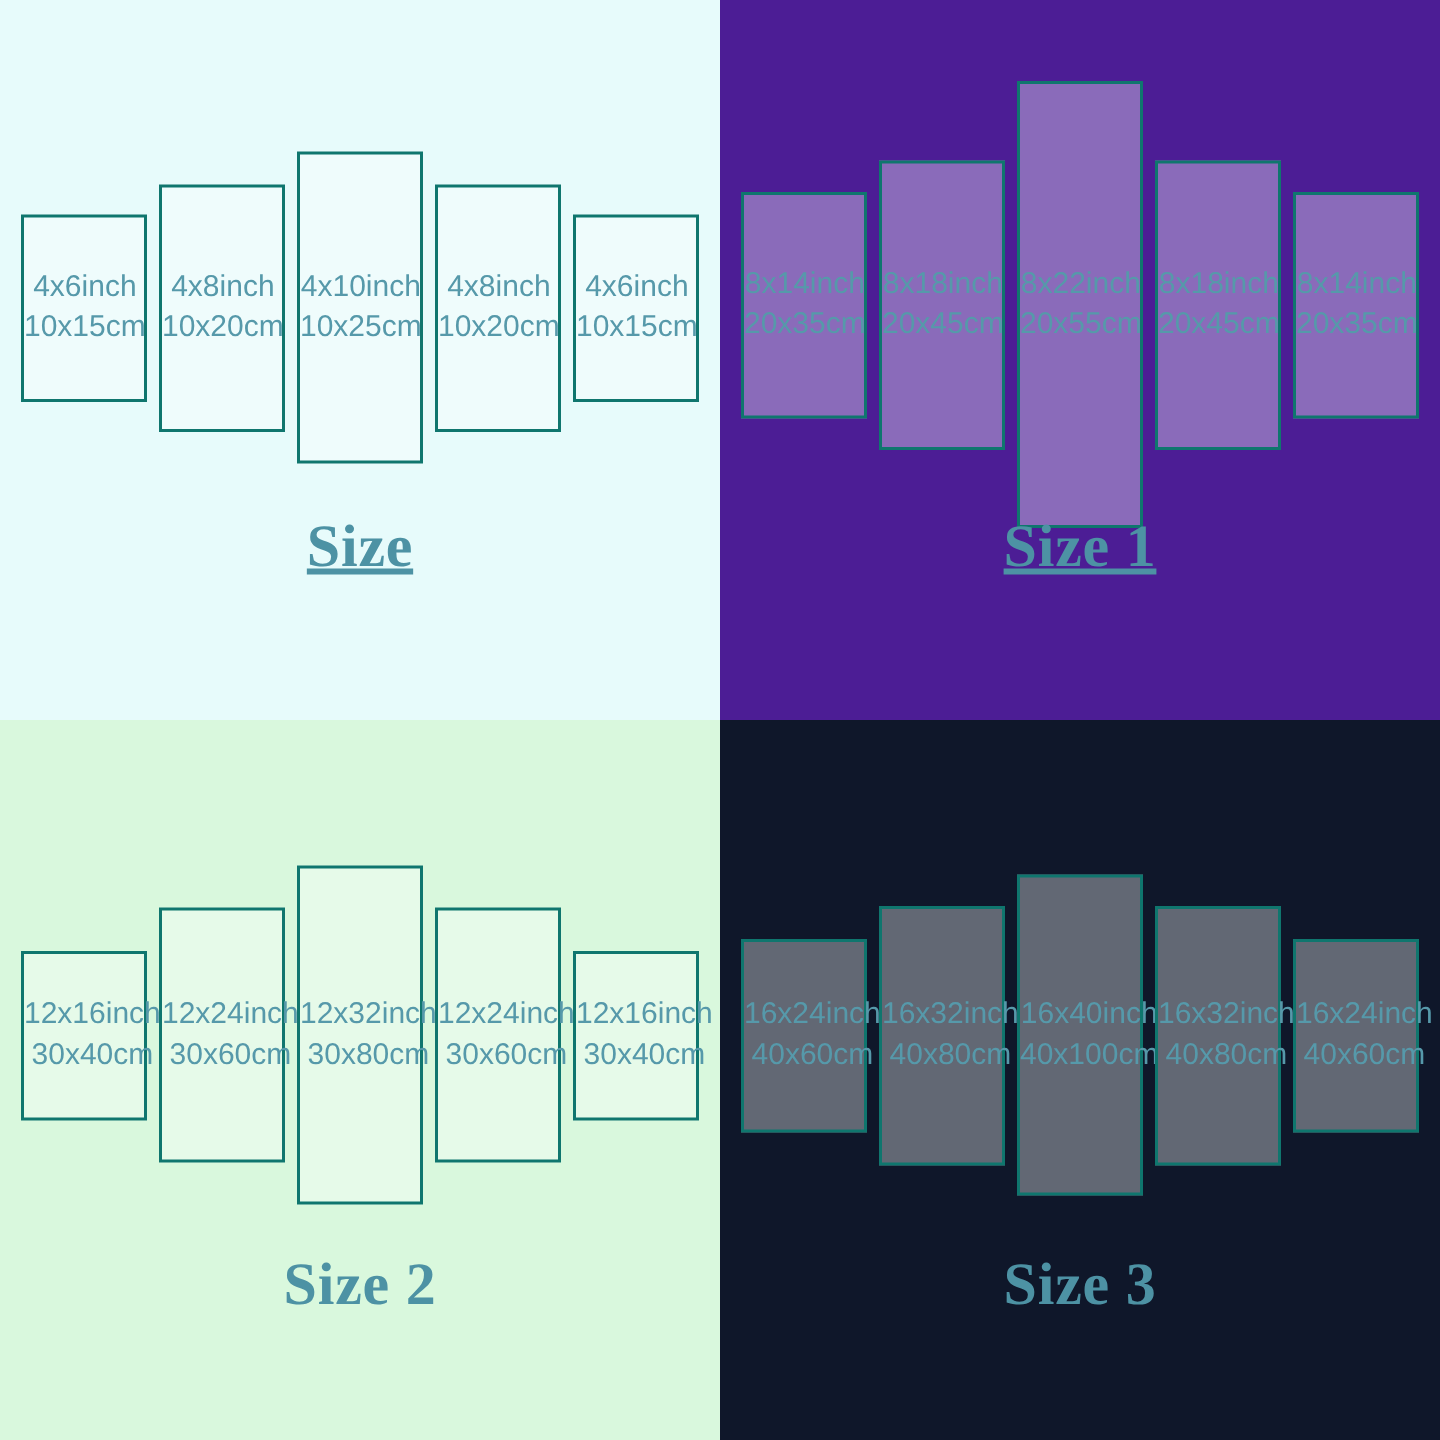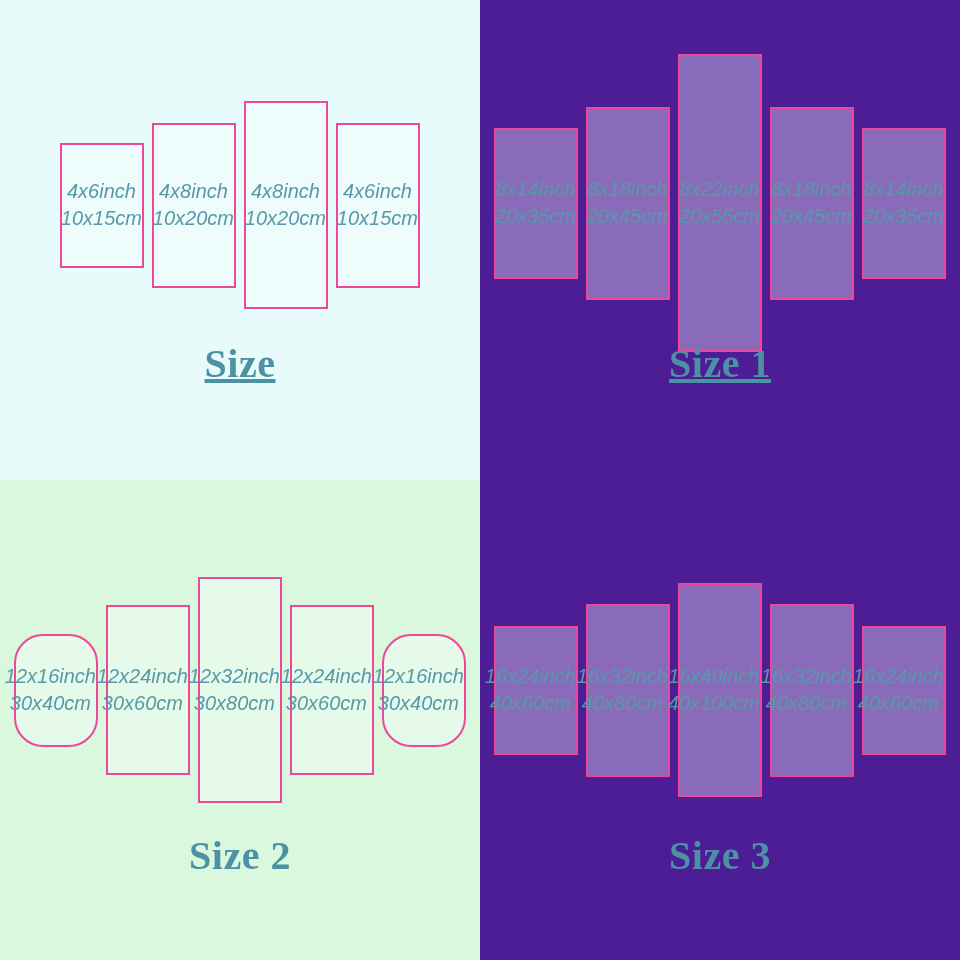--- a/index.html
+++ b/index.html
@@ -42,39 +42,38 @@
   }
   .q0 .panel-row { top: 205px; }
   .q1 .panel-row { top: 203px; }
   .q2 .panel-row { top: 210px; }
   .q3 .panel-row { top: 210px; }
 
   .panel {
     box-sizing: border-box;
     width: 84px;
     flex: 0 0 84px;
-    border: 2px solid #ec4899;
+    border: 2px solid #0f766e;
     background: rgba(255, 255, 255, 0.35);
     display: flex;
     flex-direction: column;
     justify-content: center;
-    align-items: flex-end;
+    align-items: flex-start;
     overflow: visible;
-    font-style: italic;
   }
   
   .q0 .panel:nth-child(1), .q0 .panel:nth-child(5) { height: 125px; }
   .q0 .panel:nth-child(2), .q0 .panel:nth-child(4) { height: 165px; }
   .q0 .panel:nth-child(3)                          { height: 208px; }
 
   .q1 .panel:nth-child(1), .q1 .panel:nth-child(5) { height: 151px; }
   .q1 .panel:nth-child(2), .q1 .panel:nth-child(4) { height: 193px; }
   .q1 .panel:nth-child(3)                          { height: 298px; }
 
-  .q2 .panel:nth-child(1), .q2 .panel:nth-child(5) { height: 113px; border-radius: 29px; }
+  .q2 .panel:nth-child(1), .q2 .panel:nth-child(5) { height: 113px; }
   .q2 .panel:nth-child(2), .q2 .panel:nth-child(4) { height: 170px; }
   .q2 .panel:nth-child(3)                          { height: 226px; }
 
   .q3 .panel:nth-child(1), .q3 .panel:nth-child(5) { height: 129px; }
   .q3 .panel:nth-child(2), .q3 .panel:nth-child(4) { height: 173px; }
   .q3 .panel:nth-child(3)                          { height: 214px; }
 
   .panel-label {
     text-align: center;
     color: #5699aa;
@@ -113,20 +112,26 @@
         </div>
       </div>
       <div class="panel">
         <div class="panel-label">
           <div>4x8inch</div>
           <div>10x20cm</div>
         </div>
       </div>
       <div class="panel">
         <div class="panel-label">
+          <div>4x10inch</div>
+          <div>10x25cm</div>
+        </div>
+      </div>
+      <div class="panel">
+        <div class="panel-label">
           <div>4x8inch</div>
           <div>10x20cm</div>
         </div>
       </div>
       <div class="panel">
         <div class="panel-label">
           <div>4x6inch</div>
           <div>10x15cm</div>
         </div>
       </div>
@@ -199,21 +204,21 @@
       <div class="panel">
         <div class="panel-label">
           <div>12x16inch</div>
           <div>30x40cm</div>
         </div>
       </div>
     </div>
     <h2 class="quadrant-title">Size 2</h2>
   </section>
 
-  <section class="quadrant q3" style="background-color: #4c1d95;">
+  <section class="quadrant q3" style="background-color: #0f172a;">
     <div class="panel-row">
       <div class="panel">
         <div class="panel-label">
           <div>16x24inch</div>
           <div>40x60cm</div>
         </div>
       </div>
       <div class="panel">
         <div class="panel-label">
           <div>16x32inch</div>

